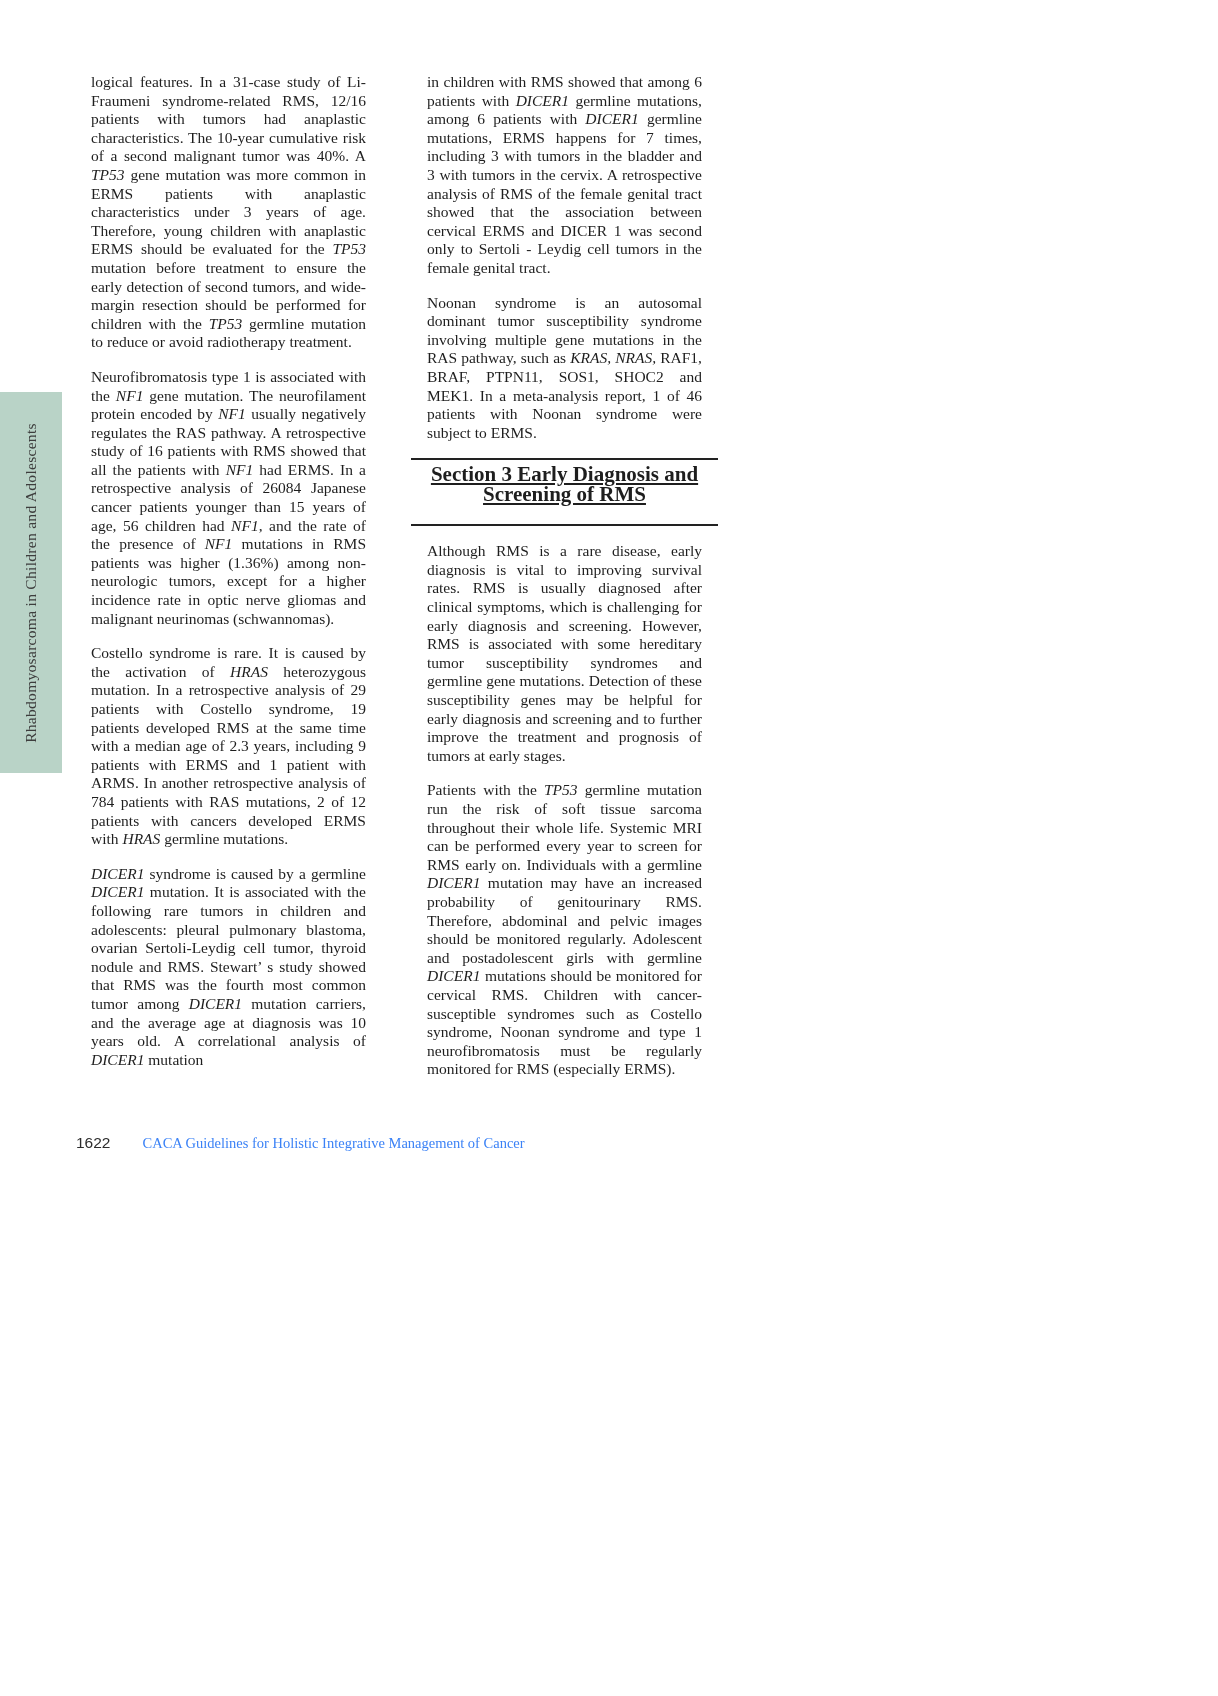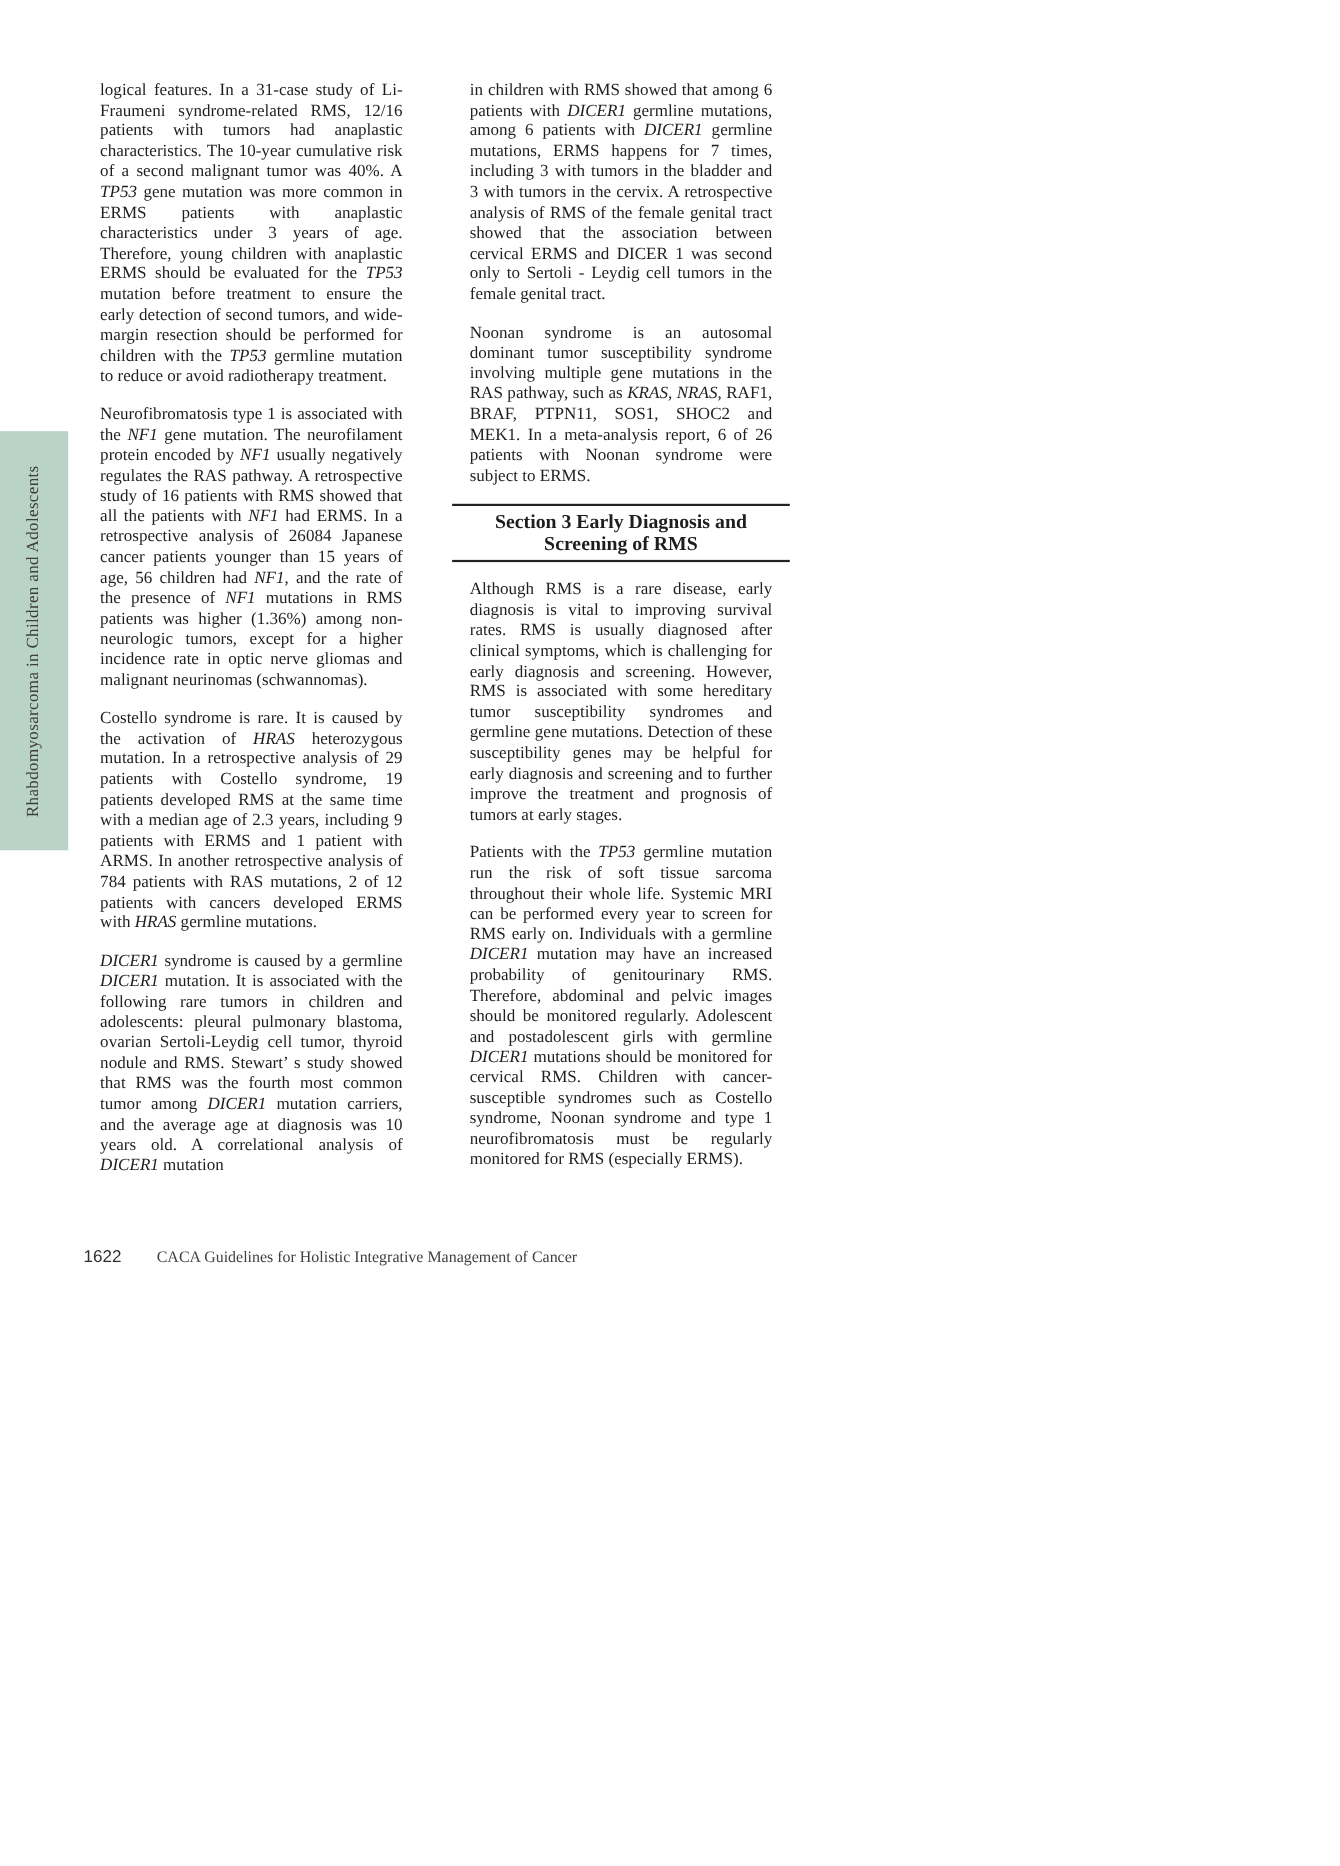--- a/index.html
+++ b/index.html
@@ -38,58 +38,59 @@
   .col-left{left:75px;}
   .col-right{left:411px;}
   .body-para{margin:16px;padding:0;}
   .body-para i{font-style:italic;}
 
   .section-heading{
     font-weight:bold;
     text-align:center;
     border-top:2px solid #222222;
     border-bottom:2px solid #222222;
-    padding:5px 2px 5px 2px;
+    padding:5px 2px 20px 2px;
     margin:10px 0 8px 0;
-    font-size:18px;
+    font-size:21px;
     line-height:19.5px;
+    text-decoration:underline;
   }
 
   
   .footer{
     position:absolute;left:76px;top:1134px;
     display:flex;align-items:baseline;gap:32px;
   }
   .page-num{
     font-family:"Liberation Sans", sans-serif;
     font-size:15.5px;color:#2d2d2d;
   }
   .footer-title{
-    font-size:14.5px;color:#404040;
+    font-size:14.5px;color:#3b82f6;
   }
 </style>
 </head>
 <body>
 
 <div class="page">
 
   <div class="sidebar-tab" id="sidebar-tab" style="background: rgb(185, 211, 199);">
     <span class="sidebar-label">Rhabdomyosarcoma in Children and Adolescents</span>
   </div>
 
   <div class="col col-left" id="col-left">
       <p class="body-para"><span>logical features. In a 31-case study of Li-Fraumeni syndrome-related RMS, 12/16 patients with tumors had anaplastic characteristics. The 10-year cumulative risk of a second malignant tumor was 40%. A </span><i>TP53</i><span> gene mutation was more common in ERMS patients with anaplastic characteristics under 3 years of age. Therefore, young children with anaplastic ERMS should be evaluated for the </span><i>TP53</i><span> mutation before treatment to ensure the early detection of second tumors, and wide-margin resection should be performed for children with the </span><i>TP53</i><span> germline mutation to reduce or avoid radiotherapy treatment.</span></p>
       <p class="body-para"><span>Neurofibromatosis type 1 is associated with the </span><i>NF1</i><span> gene mutation. The neurofilament protein encoded by </span><i>NF1</i><span> usually negatively regulates the RAS pathway. A retrospective study of 16 patients with RMS showed that all the patients with </span><i>NF1</i><span> had ERMS. In a retrospective analysis of 26084 Japanese cancer patients younger than 15 years of age, 56 children had </span><i>NF1</i><span>, and the rate of the presence of </span><i>NF1</i><span> mutations in RMS patients was higher (1.36%) among non-neurologic tumors, except for a higher incidence rate in optic nerve gliomas and malignant neurinomas (schwannomas).</span></p>
       <p class="body-para"><span>Costello syndrome is rare. It is caused by the activation of </span><i>HRAS</i><span> heterozygous mutation. In a retrospective analysis of 29 patients with Costello syndrome, 19 patients developed RMS at the same time with a median age of 2.3 years, including 9 patients with ERMS and 1 patient with ARMS. In another retrospective analysis of 784 patients with RAS mutations, 2 of 12 patients with cancers developed ERMS with </span><i>HRAS</i><span> germline mutations.</span></p>
       <p class="body-para"><i>DICER1</i><span> syndrome is caused by a germline </span><i>DICER1</i><span> mutation. It is associated with the following rare tumors in children and adolescents: pleural pulmonary blastoma, ovarian Sertoli-Leydig cell tumor, thyroid nodule and RMS. Stewart’ s study showed that RMS was the fourth most common tumor among </span><i>DICER1</i><span> mutation carriers, and the average age at diagnosis was 10 years old. A correlational analysis of </span><i>DICER1</i><span> mutation</span></p>
     </div>
 
   <div class="col col-right" id="col-right">
       <p class="body-para"><span>in children with RMS showed that among 6 patients with </span><i>DICER1</i><span> germline mutations, among 6 patients with </span><i>DICER1</i><span> germline mutations, ERMS happens for 7 times, including 3 with tumors in the bladder and 3 with tumors in the cervix. A retrospective analysis of RMS of the female genital tract showed that the association between cervical ERMS and DICER 1 was second only to Sertoli - Leydig cell tumors in the female genital tract.</span></p>
-      <p class="body-para"><span>Noonan syndrome is an autosomal dominant tumor susceptibility syndrome involving multiple gene mutations in the RAS pathway, such as </span><i>KRAS, NRAS,</i><span> RAF1, BRAF, PTPN11, SOS1, SHOC2 and MEK1. In a meta-analysis report, 6 of 26 patients with Noonan syndrome were subject to ERMS.</span></p>
+      <p class="body-para"><span>Noonan syndrome is an autosomal dominant tumor susceptibility syndrome involving multiple gene mutations in the RAS pathway, such as </span><i>KRAS, NRAS,</i><span> RAF1, BRAF, PTPN11, SOS1, SHOC2 and MEK1. In a meta-analysis report, 1 of 46 patients with Noonan syndrome were subject to ERMS.</span></p>
       <div class="section-heading">Section 3 Early Diagnosis and Screening of RMS</div>
       <p class="body-para"><span>Although RMS is a rare disease, early diagnosis is vital to improving survival rates. RMS is usually diagnosed after clinical symptoms, which is challenging for early diagnosis and screening. However, RMS is associated with some hereditary tumor susceptibility syndromes and germline gene mutations. Detection of these susceptibility genes may be helpful for early diagnosis and screening and to further improve the treatment and prognosis of tumors at early stages.</span></p>
       <p class="body-para"><span>Patients with the </span><i>TP53</i><span> germline mutation run the risk of soft tissue sarcoma throughout their whole life. Systemic MRI can be performed every year to screen for RMS early on. Individuals with a germline </span><i>DICER1</i><span> mutation may have an increased probability of genitourinary RMS. Therefore, abdominal and pelvic images should be monitored regularly. Adolescent and postadolescent girls with germline </span><i>DICER1</i><span> mutations should be monitored for cervical RMS. Children with cancer-susceptible syndromes such as Costello syndrome, Noonan syndrome and type 1 neurofibromatosis must be regularly monitored for RMS (especially ERMS).</span></p>
     </div>
 
   <div class="footer">
     <span class="page-num">1622</span>
     <span class="footer-title">CACA Guidelines for Holistic Integrative Management of Cancer</span>
   </div>
 

